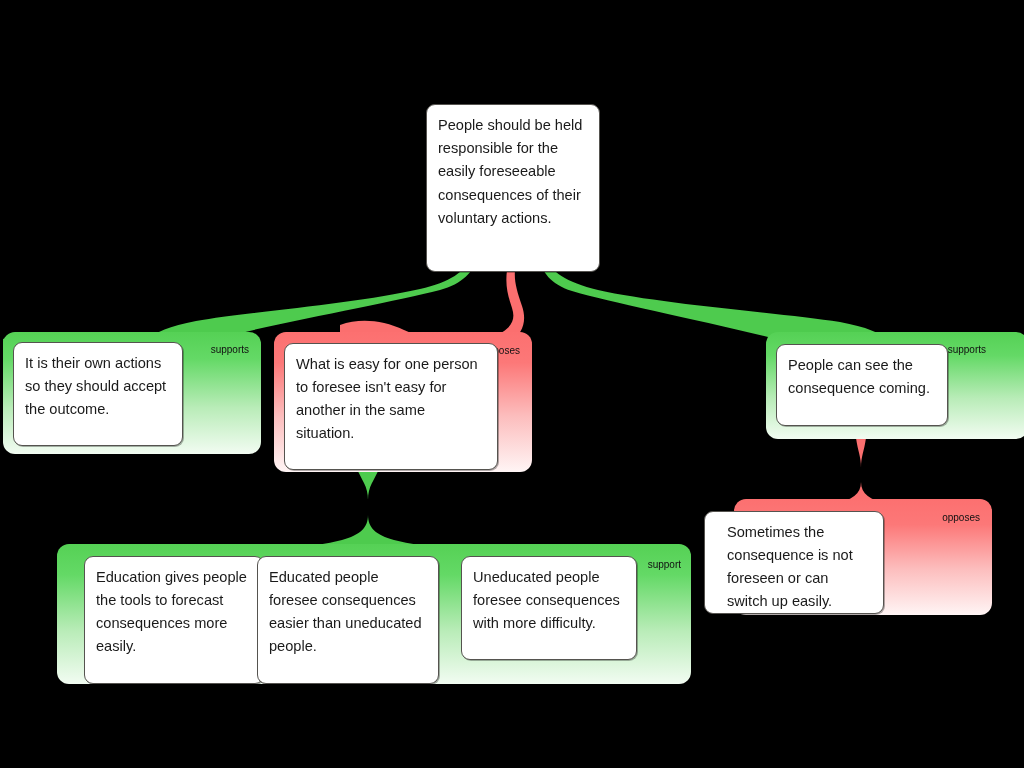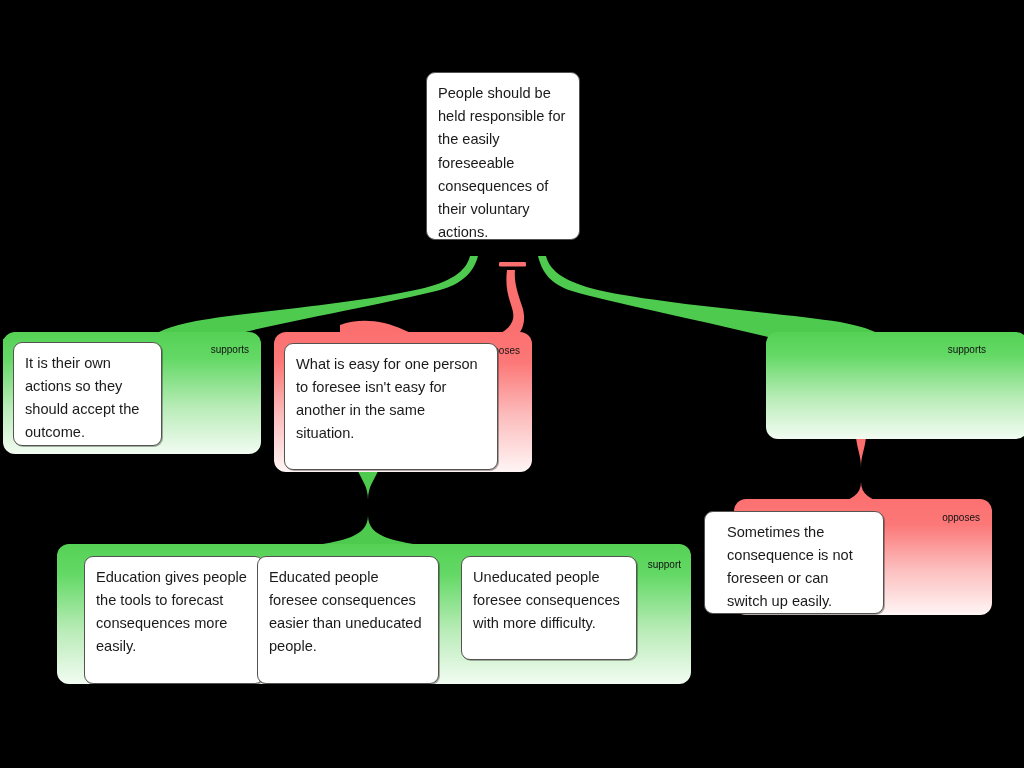--- a/index.html
+++ b/index.html
@@ -139,35 +139,36 @@
              L 932,511
              C 920,510 904,508 888,504
              C 870,500 861,494 861,482
              L 861,468
              C 861,456 864,452 866,438
              Z"></path>
 
     <rect x="848" y="430" width="30" height="4.5" rx="1.2" fill="#fb6f6f"></rect>
   </svg>
 
-  <div class="card root" style="left:426px; top:72px; width:154px; height:168px;">People should be held responsible for the easily foreseeable consequences of their voluntary actions.</div>
+  <div class="card root" style="left:426px; top:104px; width:174px; height:168px;">People should be held responsible for the easily foreseeable consequences of their voluntary actions.</div>
 
   <div class="panel green" style="left:3px; top:332px; width:258px; height:122px;">
     <span class="panel-label" style="right:12px; top:13px;">supports</span>
   </div>
-  <div class="card" style="left:13px; top:342px; width:149px; height:104px;">It is their own actions so they should accept the outcome.</div>
+  <div class="card" style="left:13px; top:342px; width:170px; height:104px;">It is their own actions so they should accept the outcome.</div>
 
   <div class="panel red" style="left:274px; top:332px; width:258px; height:140px;">
     <span class="panel-label" style="right:12px; top:14px;">opposes</span>
   </div>
   <div class="card" style="left:284px; top:343px; width:214px; height:127px;">What is easy for one person to foresee isn't easy for another in the same situation.</div>
 
   <div class="panel green" style="left:766px; top:332px; width:262px; height:107px;">
     <span class="panel-label" style="right:42px; top:13px;">supports</span>
   </div>
+  <div class="card" style="left:776px; top:344px; width:172px; height:82px;">People can see the consequence coming.</div>
 
   <div class="panel green" style="left:57px; top:544px; width:634px; height:140px;">
     <span class="panel-label" style="right:10px; top:16px;">support</span>
   </div>
   <div class="card" style="left:67px; top:556px; width:180px; height:128px;margin-left:17px;">Education gives people the tools to forecast consequences more easily.</div>
   <div class="card" style="left:257px; top:556px; width:182px; height:128px;">Educated people foresee consequences easier than uneducated people.</div>
   <div class="card" style="left:461px; top:556px; width:176px; height:104px;">Uneducated people foresee consequences with more difficulty.</div>
 
   <div class="panel red" style="left:734px; top:499px; width:258px; height:116px;">
     <span class="panel-label" style="right:12px; top:14px;">opposes</span>

